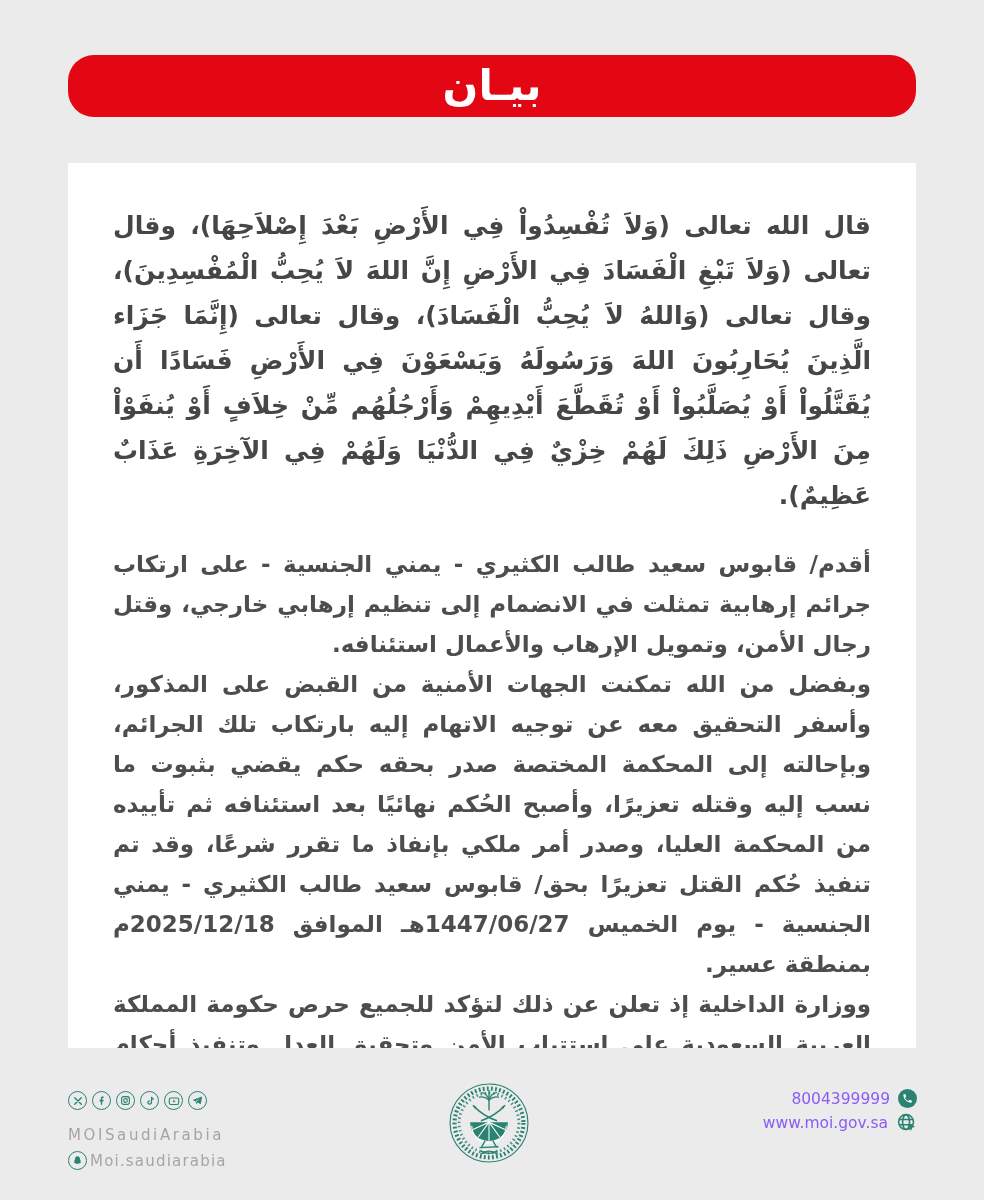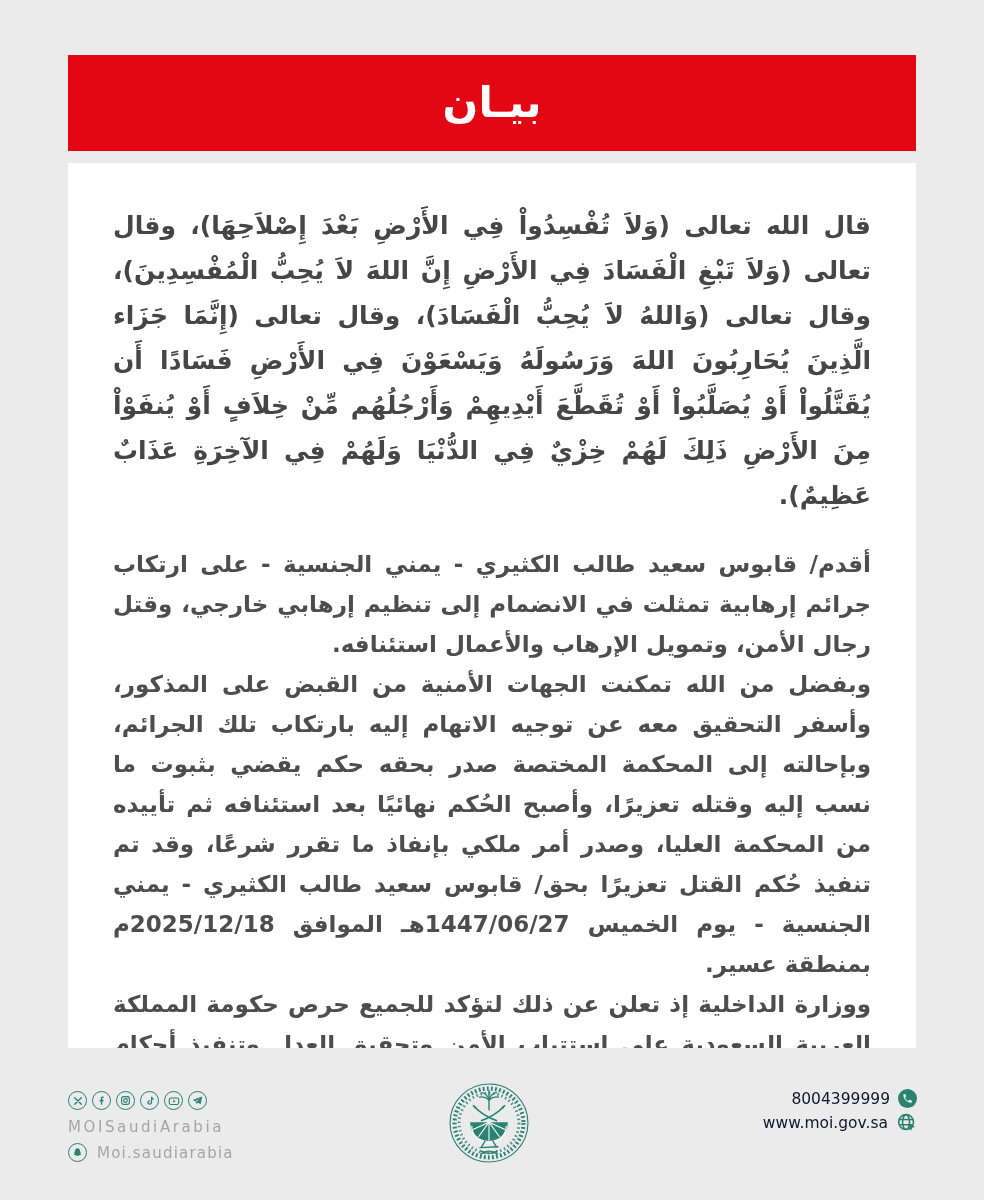--- a/index.html
+++ b/index.html
@@ -5,23 +5,23 @@
   * { margin:0; padding:0; box-sizing:border-box; }
   html,body { width:984px; height:1200px; }
   body {
     position:relative;
     background:#ebebeb;
     font-family:"DejaVu Sans", sans-serif;
     overflow:hidden;
   }
   
   .banner {
-    position:absolute; left:68px; top:55px; width:848px; height:96px;
+    position:absolute; left:68px; top:55px; width:848px; height:62px;
     background:#e30613;
-    display:flex; align-items:center; justify-content:center;
+    display:flex; align-items:center; justify-content:center;border-radius:26px;
   }
   .banner-title {
     color:#ffffff; font-size:42px; font-weight:bold; letter-spacing:1px;
     direction:rtl; line-height:1;
   }
   
   .card {
     position:absolute; left:68px; top:163px; width:848px; height:885px;
     background:#ffffff; padding:40px 45px 0 45px;
     direction:rtl; color:#4d4d4d; overflow:hidden;
@@ -36,34 +36,34 @@
   }
   
   .footer-left { position:absolute; left:68px; top:1091px; }
   .social-row { display:flex; gap:5px; direction:ltr; }
   .s-icon {
     width:19px; height:19px; border:1.6px solid #2a8370; border-radius:50%;
     display:flex; align-items:center; justify-content:center; color:#2a8370;
     background:transparent;
   }
   .handle {
-    color:#a5a5a5; font-size:15px; letter-spacing:2.6px; margin-top:8px;
+    color:#a5a5a5; font-size:15px; letter-spacing:2.6px; margin-top:16px;
     font-weight:500;
   }
-  .snap-row { display:flex; align-items:center; gap:10px; margin-top:7px; }
+  .snap-row { display:flex; align-items:center; gap:3px; margin-top:7px; }
   .snap-text { color:#a5a5a5; font-size:15px; letter-spacing:1.2px; font-weight:500; }
 
   .footer-center { position:absolute; left:448px; top:1082px; width:82px; height:82px; }
 
   .footer-right {
     position:absolute; right:67px; top:1089px;
     display:flex; flex-direction:column; gap:4px; align-items:flex-end;
   }
   .c-row { display:flex; align-items:center; gap:8px; direction:ltr; }
-  .c-text { color:#0f172a; font-size:15.5px; font-weight:500; }
+  .c-text { color:#8b5cf6; font-size:15.5px; font-weight:500; }
   .c-icon {
     width:19px; height:19px; border-radius:50%; background:#2a8370; color:#ffffff;
     display:flex; align-items:center; justify-content:center;
   }
   .c-icon.bare { background:transparent; color:#2a8370; width:21px; height:21px; }
 </style>
 </head>
 <body>
 
 <div class="banner">

